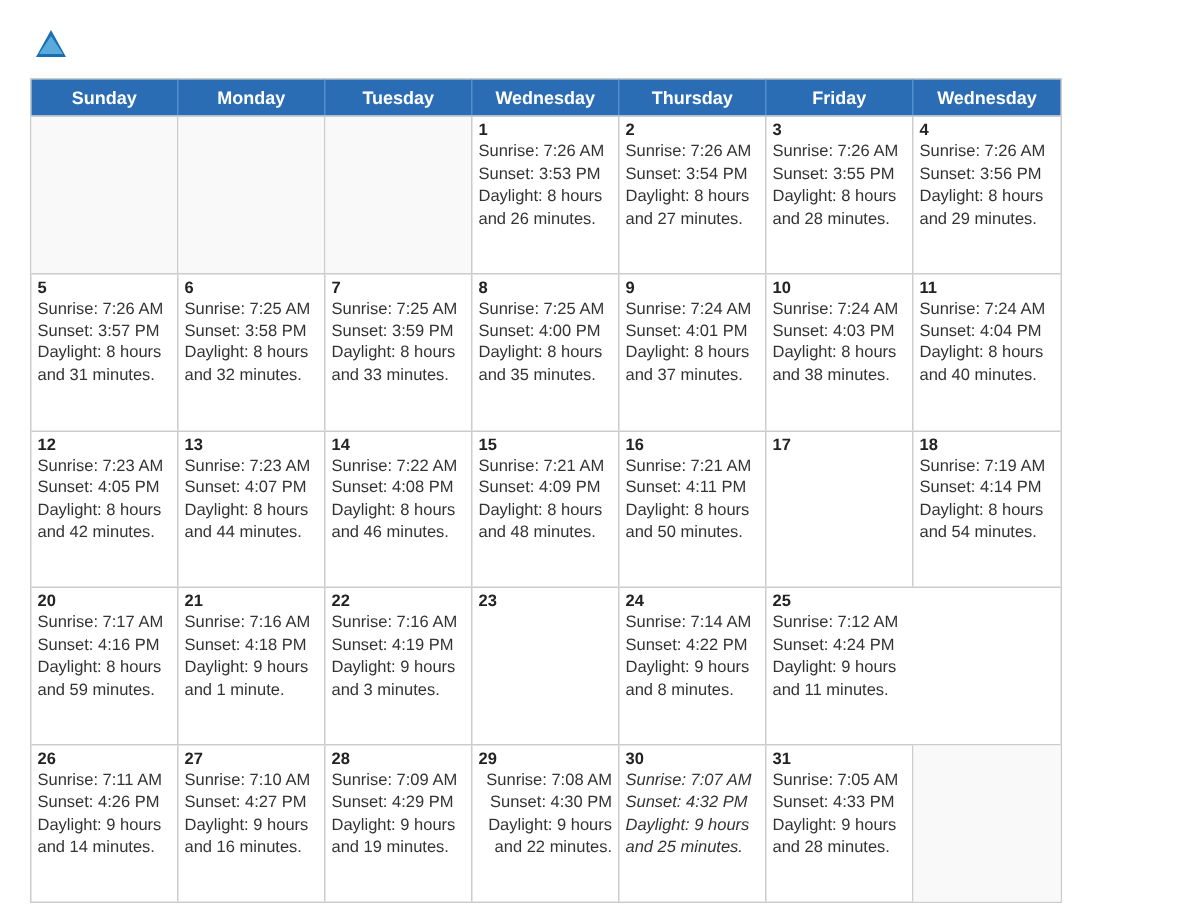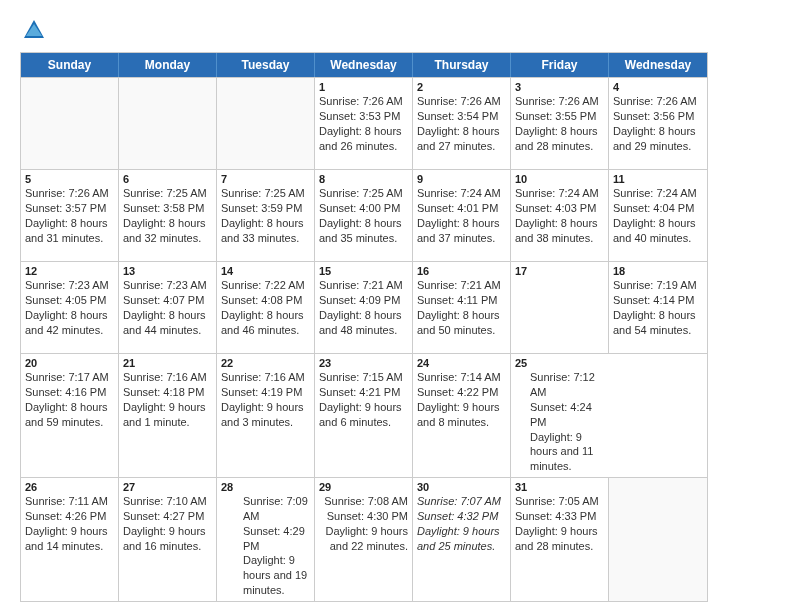--- a/index.html
+++ b/index.html
@@ -266,53 +266,50 @@
 Daylight: 9 hours and 1 minute.</div>
           </div>
           <div class="cal-cell">
             <div class="day-num">22</div>
             <div class="day-info" style="white-space: pre-line;">Sunrise: 7:16 AM
 Sunset: 4:19 PM
 Daylight: 9 hours and 3 minutes.</div>
           </div>
           <div class="cal-cell">
             <div class="day-num">23</div>
-            <div class="day-info" style="white-space: pre-line;">Sunrise: 7:15 AM
-Sunset: 4:21 PM
-Daylight: 9 hours and 6 minutes.</div>
           </div>
           <div class="cal-cell">
             <div class="day-num">24</div>
             <div class="day-info" style="white-space: pre-line;">Sunrise: 7:14 AM
 Sunset: 4:22 PM
 Daylight: 9 hours and 8 minutes.</div>
           </div>
           <div class="cal-cell">
             <div class="day-num">25</div>
-            <div class="day-info" style="white-space: pre-line; margin-left: 15px;">Sunrise: 7:12 AM
+            <div class="day-info" style="white-space: pre-line;">Sunrise: 7:12 AM
 Sunset: 4:24 PM
 Daylight: 9 hours and 11 minutes.</div>
           </div>
         </div>
         <div class="cal-row">
           <div class="cal-cell">
             <div class="day-num">26</div>
             <div class="day-info" style="white-space: pre-line;">Sunrise: 7:11 AM
 Sunset: 4:26 PM
 Daylight: 9 hours and 14 minutes.</div>
           </div>
           <div class="cal-cell">
             <div class="day-num">27</div>
             <div class="day-info" style="white-space: pre-line;">Sunrise: 7:10 AM
 Sunset: 4:27 PM
 Daylight: 9 hours and 16 minutes.</div>
           </div>
           <div class="cal-cell">
             <div class="day-num">28</div>
-            <div class="day-info" style="white-space: pre-line; margin-left: 22px;">Sunrise: 7:09 AM
+            <div class="day-info" style="white-space: pre-line;">Sunrise: 7:09 AM
 Sunset: 4:29 PM
 Daylight: 9 hours and 19 minutes.</div>
           </div>
           <div class="cal-cell">
             <div class="day-num">29</div>
             <div class="day-info" style="white-space: pre-line; text-align: right;">Sunrise: 7:08 AM
 Sunset: 4:30 PM
 Daylight: 9 hours and 22 minutes.</div>
           </div>
           <div class="cal-cell">

